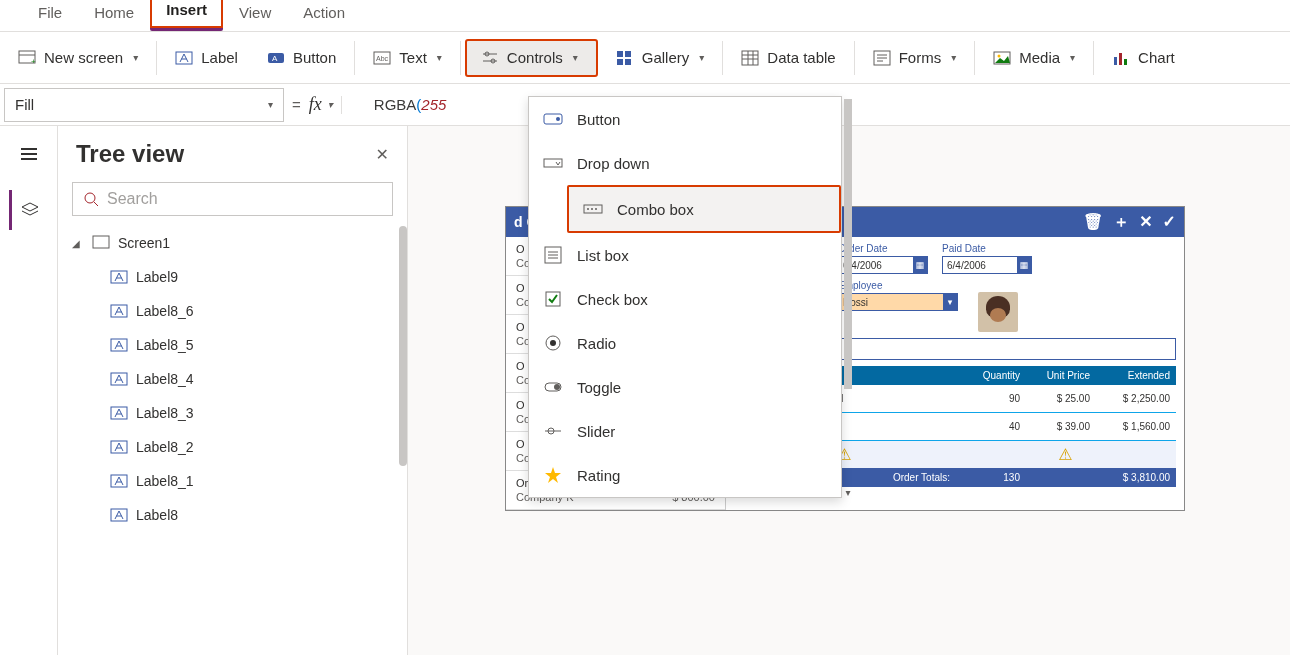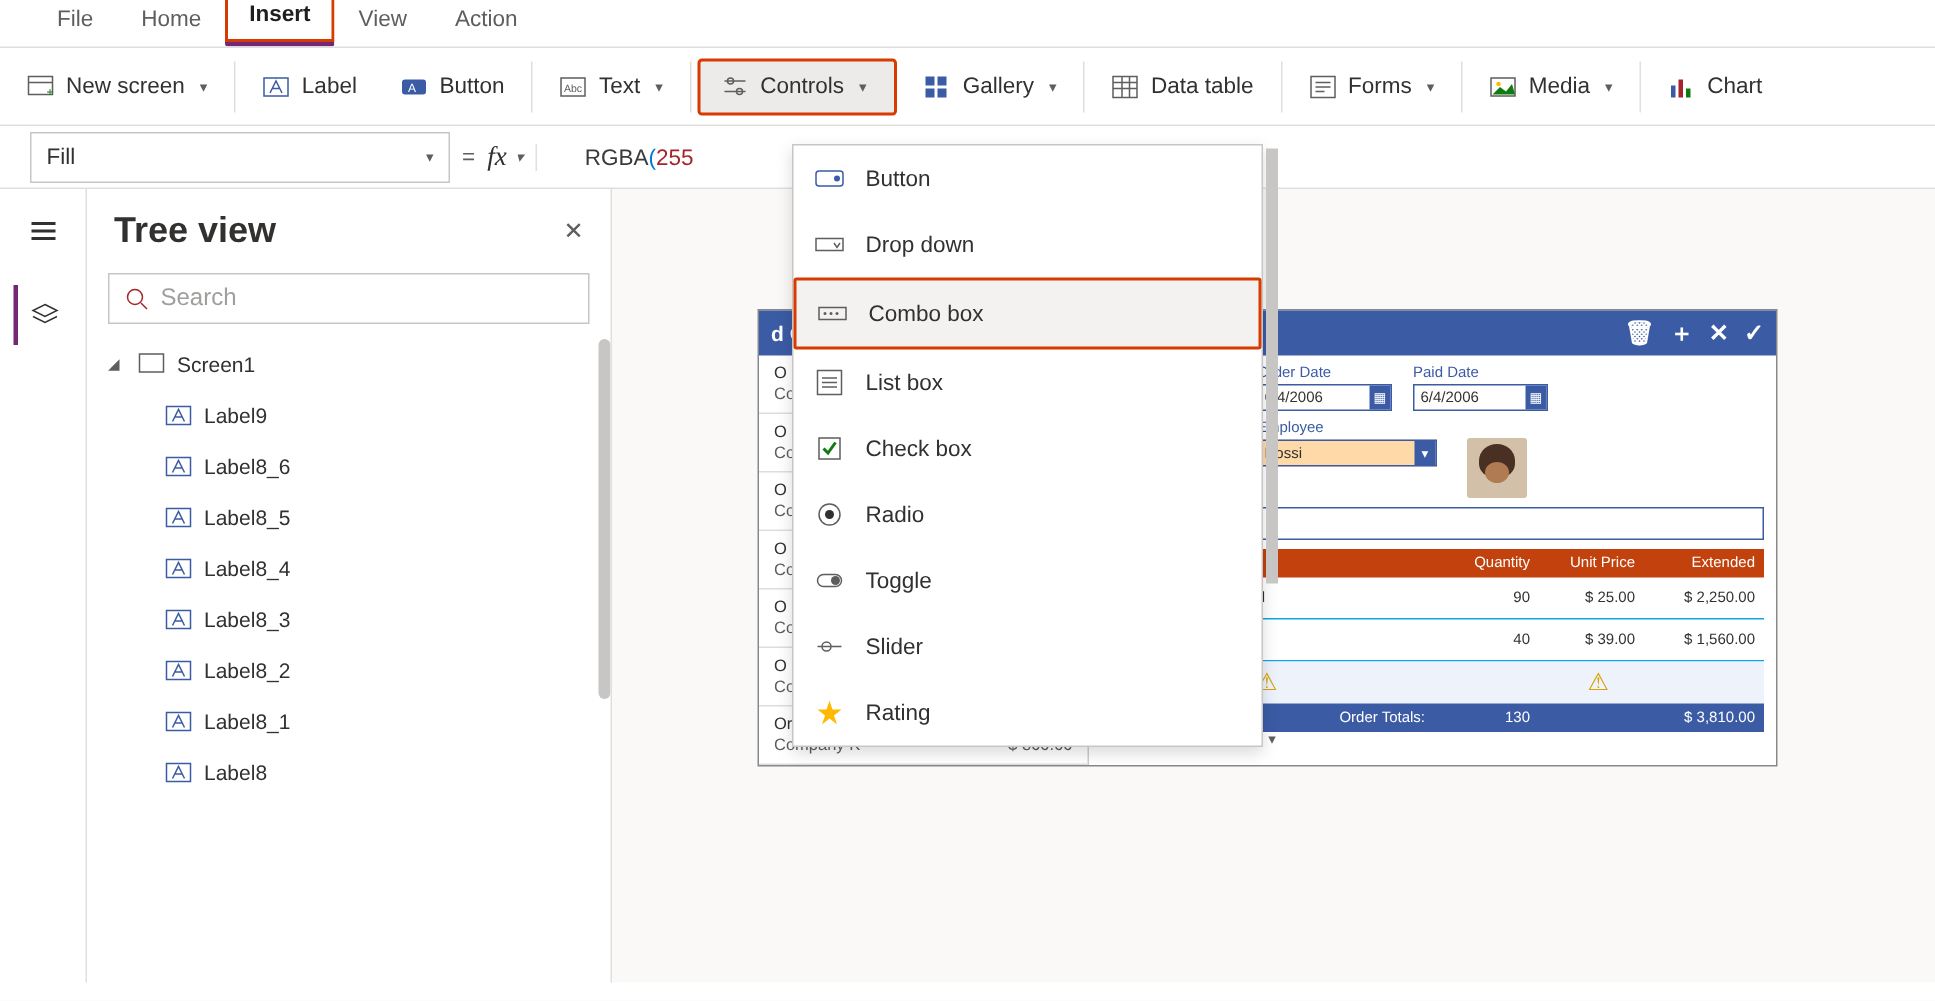--- a/index.html
+++ b/index.html
@@ -12,28 +12,28 @@
 
 
 .ribbon { display: flex; align-items: center; height: 52px; border-bottom: 1px solid #e1dfdd; padding: 0 4px; font-size: 15px; color: #323130; }
 .rbtn { display: flex; align-items: center; gap: 8px; padding: 8px 14px; cursor: pointer; border-right: 1px solid transparent; }
 .rbtn .ic { width: 18px; height: 18px; display: inline-flex; align-items: center; justify-content: center; }
 .rbtn.sep { border-right: 1px solid #e1dfdd; padding-right: 18px; margin-right: 4px; }
 .chev { font-size: 10px; color: #605e5c; margin-left: 2px; }
 .rbtn.highlight { border: 2px solid #d83b01; border-radius: 3px; background: #edebe9; }
 
 
-.fbar { display: flex; align-items: center; height: 42px; border-bottom: 1px solid #e1dfdd; padding: 4px 20px; gap: 8px; font-size: 15px; }
+.fbar { display: flex; align-items: center; height: 42px; border-bottom: 1px solid #e1dfdd; padding: 4px 4px; gap: 8px; font-size: 15px; }
 .propsel { width: 280px; height: 34px; border: 1px solid #c8c6c4; display: flex; align-items: center; justify-content: space-between; padding: 0 10px; background: #fff; }
 .eq { color: #605e5c; }
 .fx { font-style: italic; font-family: serif; font-size: 18px; display:flex; align-items:center; gap:4px;}
 .fx-input { border-left: 1px solid #e1dfdd; padding-left: 12px; font-family: Consolas, monospace; font-size: 15px; }
 .fx-input .fn { color: #3b3a39; margin-left: 20px; }
 .fx-input .paren { color: #0078d4; }
-.fx-input .num { color: #a4262c; }
+.fx-input .num { color: #a4262c; font-style: italic; }
 
 
 .main { display: flex; height: calc(667px - 44px - 52px - 42px); position: relative; }
 
 
 .rail { width: 58px; border-right: 1px solid #e1dfdd; display: flex; flex-direction: column; align-items: center; padding-top: 8px; gap: 16px; }
 .rail .ri { width: 40px; height: 40px; display: flex; align-items: center; justify-content: center; cursor: pointer; }
 .rail .ri.active { border-left: 3px solid #742774; }
 
 
@@ -49,21 +49,21 @@
 .tnode.child { padding-left: 52px; }
 .tnode .expander { font-size: 10px; color: #605e5c; width: 12px; }
 .tnode .nic { width: 18px; height: 18px; display: inline-flex; }
 
 
 .canvas { flex: 1; background: #faf9f8; position: relative; overflow: hidden; }
 
 
 .dropdown { position: absolute; left: 528px; top: 96px; width: 314px; background: #fff; border: 1px solid #c8c6c4; box-shadow: 0 4px 10px rgba(0,0,0,0.15); z-index: 50; }
 .dropdown .dit { display: flex; align-items: center; gap: 14px; padding: 12px 14px; font-size: 15px; cursor: pointer; }
-.dropdown .dit.sel { border: 2px solid #d83b01; border-radius: 2px; background: #f3f2f1; }
+.dropdown .dit.sel { border: 2px solid #d83b01; border-radius: 2px; background: #f3f2f1; margin-left: 38px; }
 .dropdown .dic { width: 20px; height: 20px; display: inline-flex; align-items: center; justify-content: center; }
 .dd-scroll { position: absolute; right: -14px; top: 2px; width: 14px; height: 100%; }
 .dd-scroll .track { position: absolute; left: 3px; top: 0; width: 8px; height: 290px; background: #c8c6c4; }
 .dd-scroll .arrow { position: absolute; left: 0; width: 14px; height: 14px; font-size: 10px; color: #605e5c; text-align: center; }
 .dd-scroll .arrow.up { top: -2px; }
 .dd-scroll .arrow.down { bottom: -2px; }
 
 
 .app { position: absolute; left: 505px; top: 206px; width: 680px; border: 1px solid #888; background: #fff; font-size: 11px; }
 .app-header { background: #3b5ba5; color: #fff; height: 30px; display: flex; align-items: center; justify-content: space-between; padding: 0 8px; font-weight: 600; font-size: 14px; }
@@ -78,21 +78,21 @@
 .field-row { display: flex; gap: 14px; margin-bottom: 6px; }
 .field { display: flex; flex-direction: column; gap: 2px; }
 .field label { color: #3b5ba5; font-size: 10px; }
 .field .ctl { width: 90px; height: 18px; border: 1px solid #3b5ba5; display: flex; align-items: center; justify-content: space-between; padding: 0 4px; font-size: 10px; }
 .field .ctl.orange { background: #ffd9a8; }
 .field .ctl .dd { background: #3b5ba5; color: #fff; width: 14px; height: 100%; display: flex; align-items: center; justify-content: center; font-size: 9px; margin-right: -4px; }
 .avatar { width: 40px; height: 40px; background: #d2c1a8; border-radius: 2px; margin-top:12px; margin-left:6px; position:relative; overflow:hidden; }
 .avatar::before { content:""; position:absolute; inset:4px 8px 14px 8px; background:#4a2f23; border-radius:50% 50% 40% 40%; }
 .avatar::after { content:""; position:absolute; left:12px; top:16px; width:16px; height:14px; background:#b07b52; border-radius:50%; }
 .longbox { width: 100%; height: 22px; border: 1px solid #3b5ba5; margin: 4px 0 6px 0; }
-.grid-head { background: #c2410c; color: #fff; display: flex; padding: 4px 6px; font-size: 10px; justify-content: space-between; }
+.grid-head { background: #0369a1; color: #fff; display: flex; padding: 4px 6px; font-size: 10px; justify-content: space-between; }
 .grid-row { display: flex; padding: 8px 6px; border-bottom: 1px solid #0ea5e9; font-size: 10px; align-items: center; }
 .gc { }
 .gc.name { flex: 2; }
 .gc.q { width: 60px; text-align: right; }
 .gc.p { width: 70px; text-align: right; }
 .gc.e { width: 80px; text-align: right; }
 .warn-row { display: flex; justify-content: space-around; padding: 4px 0; background:#eef2fb; }
 .warn { color: #d8a203; font-size: 16px; }
 .totals { background: #3b5ba5; color: #fff; display: flex; padding: 4px 6px; font-size: 10px; }
 </style>

